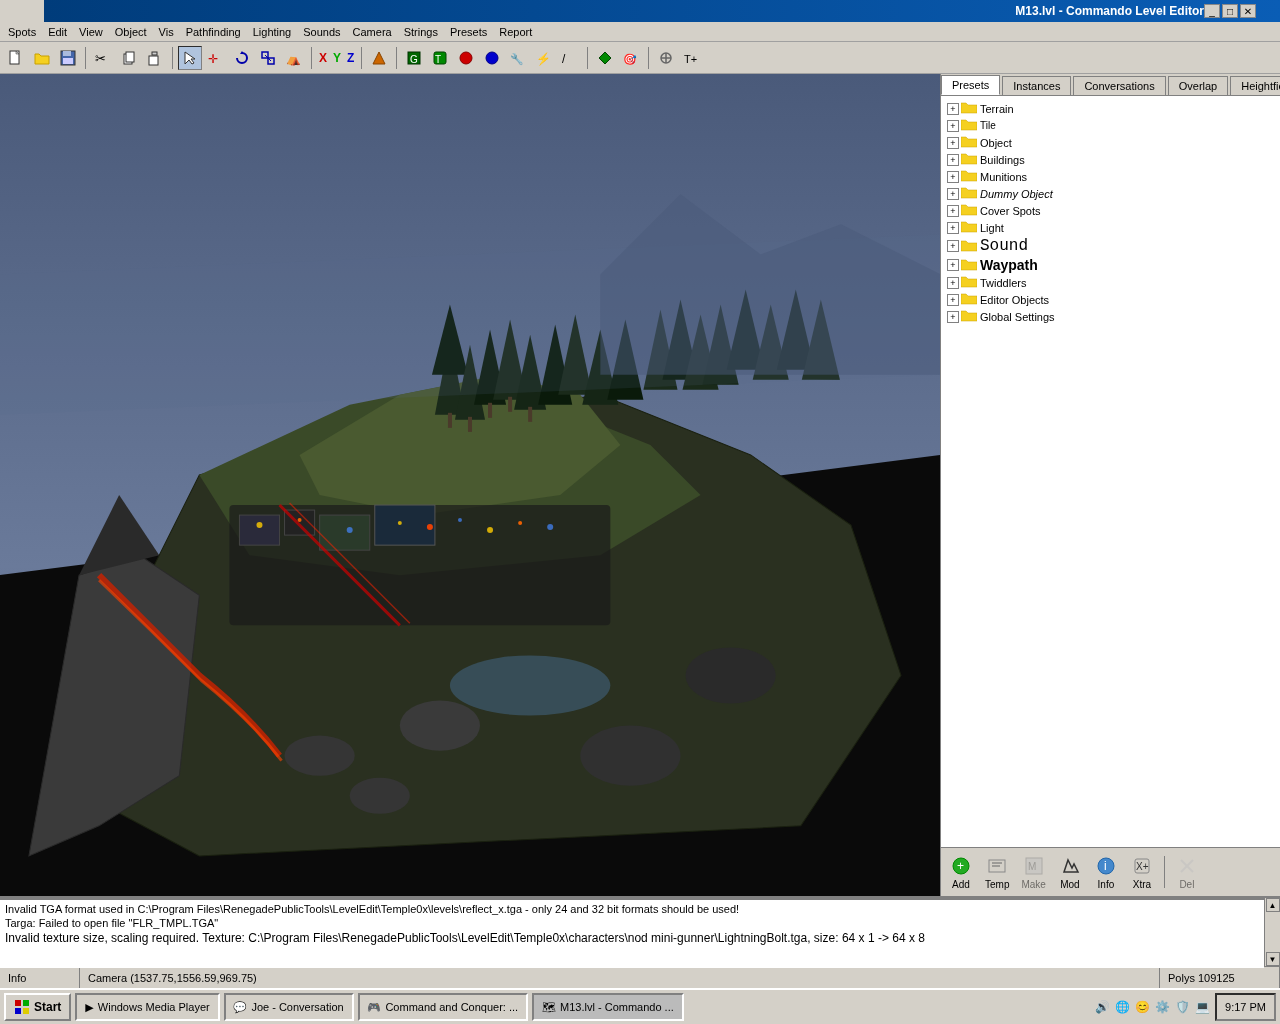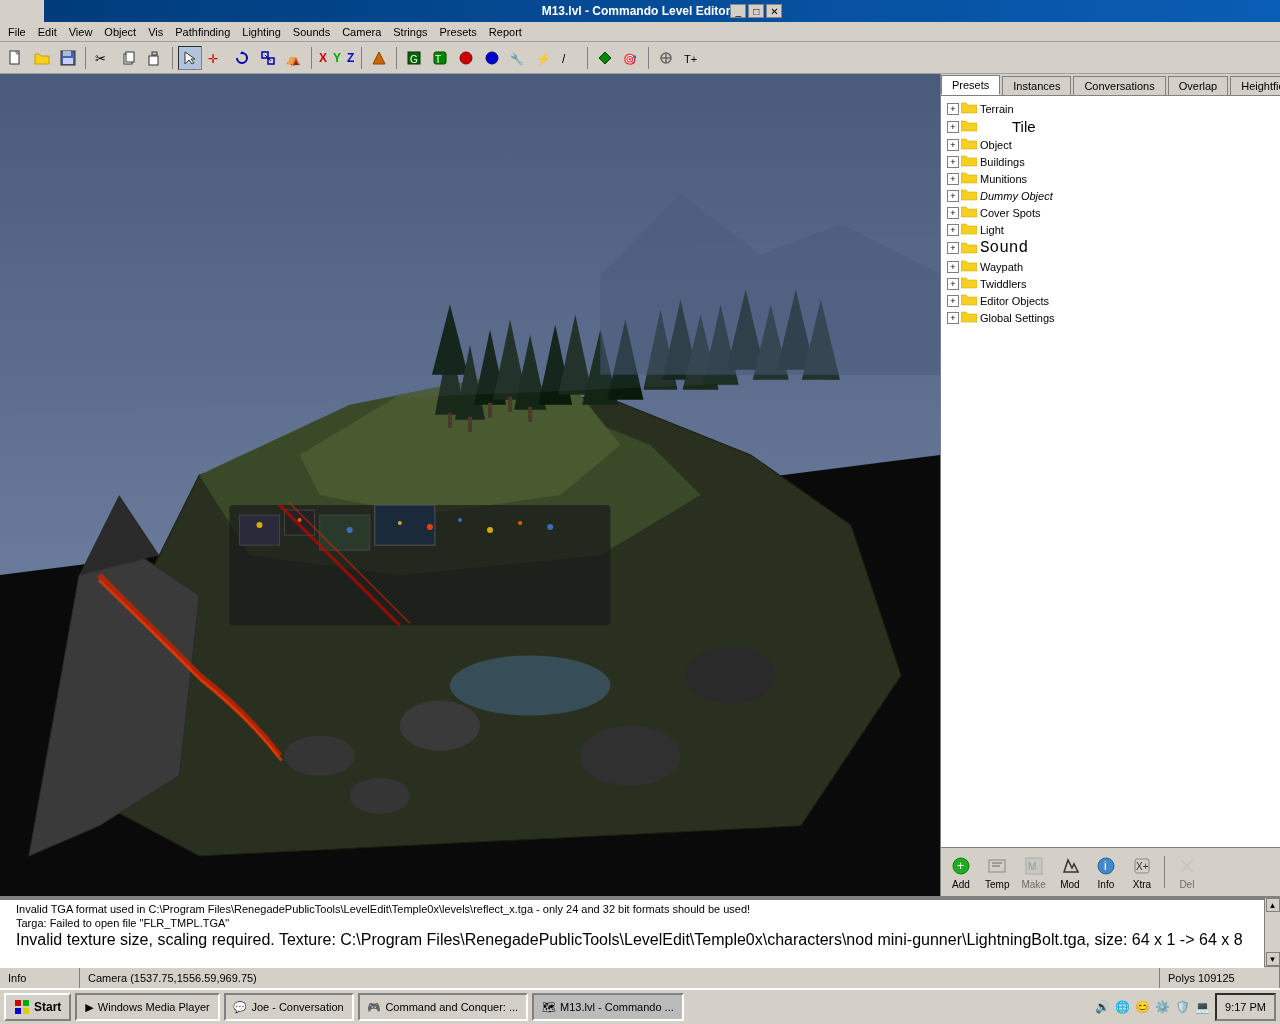--- a/index.html
+++ b/index.html
@@ -4,24 +4,24 @@
   <style>
     * { margin: 0; padding: 0; box-sizing: border-box; }
     body { font-family: 'Tahoma', 'MS Sans Serif', Arial, sans-serif; font-size: 11px; background: #d4d0c8; overflow: hidden; width: 1280px; height: 1024px; }
 
     
     #titlebar {
       background: linear-gradient(to right, #003c7b, #0a5db5);
       color: white;
       font-size: 12px;
       font-weight: bold;
-      padding: 3px 4px;
+      padding: 3px 24px;
       display: flex;
       align-items: center;
-      justify-content: center;
+      justify-content: flex-end;
       height: 22px;
       margin-left: 44px;
     }
     #titlebar-controls { display: flex; gap: 2px; }
     .title-btn {
       background: #d4d0c8;
       border: 1px solid #888;
       color: black;
       width: 16px; height: 14px;
       font-size: 10px;
@@ -267,21 +267,21 @@
 <div id="titlebar">
   <span>M13.lvl - Commando Level Editor</span>
   <div id="titlebar-controls">
     <button class="title-btn">_</button>
     <button class="title-btn">□</button>
     <button class="title-btn">✕</button>
   </div>
 </div>
 
 <div id="menubar">
-  <span class="menu-item">File</span>
+  <span class="menu-item">Spots</span>
   <span class="menu-item">Edit</span>
   <span class="menu-item">View</span>
   <span class="menu-item">Object</span>
   <span class="menu-item">Vis</span>
   <span class="menu-item">Pathfinding</span>
   <span class="menu-item">Lighting</span>
   <span class="menu-item">Sounds</span>
   <span class="menu-item">Camera</span>
   <span class="menu-item">Strings</span>
   <span class="menu-item">Presets</span>
@@ -550,21 +550,21 @@
           <span style="margin-right: 3px;"><svg width="16" height="13" viewBox="0 0 16 13">
               <path d="M0,3 L0,12 L16,12 L16,4 L7,4 L5,2 L0,2 Z" fill="#f5d020" stroke="#c8a000" stroke-width="0.5"></path>
             </svg></span>
           <span style="font-size: 11px; text-align: center;">Terrain</span>
         </div>
         <div class="tree-item">
           <span class="tree-expand">+</span>
           <span style="margin-right: 3px;"><svg width="16" height="13" viewBox="0 0 16 13">
               <path d="M0,3 L0,12 L16,12 L16,4 L7,4 L5,2 L0,2 Z" fill="#f5d020" stroke="#c8a000" stroke-width="0.5"></path>
             </svg></span>
-          <span style="font-size: 15px; margin-left: 32px;">Tile</span>
+          <span style="font-size: 10px;">Tile</span>
         </div>
         <div class="tree-item">
           <span class="tree-expand">+</span>
           <span style="margin-right: 3px;"><svg width="16" height="13" viewBox="0 0 16 13">
               <path d="M0,3 L0,12 L16,12 L16,4 L7,4 L5,2 L0,2 Z" fill="#f5d020" stroke="#c8a000" stroke-width="0.5"></path>
             </svg></span>
           <span style="font-size: 11px;">Object</span>
         </div>
         <div class="tree-item">
           <span class="tree-expand">+</span>
@@ -606,21 +606,21 @@
           <span style="margin-right: 3px;"><svg width="16" height="13" viewBox="0 0 16 13">
               <path d="M0,3 L0,12 L16,12 L16,4 L7,4 L5,2 L0,2 Z" fill="#f5d020" stroke="#c8a000" stroke-width="0.5"></path>
             </svg></span>
           <span style="font-size: 16px; font-family: Liberation Mono, monospace;">Sound</span>
         </div>
         <div class="tree-item">
           <span class="tree-expand">+</span>
           <span style="margin-right: 3px;"><svg width="16" height="13" viewBox="0 0 16 13">
               <path d="M0,3 L0,12 L16,12 L16,4 L7,4 L5,2 L0,2 Z" fill="#f5d020" stroke="#c8a000" stroke-width="0.5"></path>
             </svg></span>
-          <span style="font-size: 11px;">Waypath</span>
+          <span style="font-size: 14px; font-weight: bold;">Waypath</span>
         </div>
         <div class="tree-item">
           <span class="tree-expand">+</span>
           <span style="margin-right: 3px;"><svg width="16" height="13" viewBox="0 0 16 13">
               <path d="M0,3 L0,12 L16,12 L16,4 L7,4 L5,2 L0,2 Z" fill="#f5d020" stroke="#c8a000" stroke-width="0.5"></path>
             </svg></span>
           <span style="font-size: 11px;">Twiddlers</span>
         </div>
         <div class="tree-item">
           <span class="tree-expand">+</span>
@@ -701,24 +701,24 @@
               <line x1="16" y1="4" x2="4" y2="16" stroke="#c0c0c0" stroke-width="2"></line>
             </svg>
           </div>
           <span class="panel-btn-label">Del</span>
         </div>
       </div>
   </div>
 </div>
 
 <div style="display:flex; height:70px; background:white; border-top:2px solid #808080; position:relative;">
-  <div id="log-panel" style="flex:1; overflow-y:hidden; padding:2px 16px;">
+  <div id="log-panel" style="flex:1; overflow-y:hidden; padding:2px 5px;">
   <div style="font-size: 11px; padding: 1px 0px;">Invalid TGA format used in C:\Program Files\RenegadePublicTools\LevelEdit\Temple0x\levels\reflect_x.tga - only 24 and 32 bit formats should be used!</div>
       <div style="font-size: 11px; padding: 1px 0px;">Targa: Failed to open file "FLR_TMPL.TGA"</div>
-      <div style="font-size: 16px; padding: 1px 0px;">Invalid texture size, scaling required. Texture: C:\Program Files\RenegadePublicTools\LevelEdit\Temple0x\characters\nod mini-gunner\LightningBolt.tga, size: 64 x 1 -&gt; 64 x 8</div>
+      <div style="font-size: 12px; padding: 1px 0px;">Invalid texture size, scaling required. Texture: C:\Program Files\RenegadePublicTools\LevelEdit\Temple0x\characters\nod mini-gunner\LightningBolt.tga, size: 64 x 1 -&gt; 64 x 8</div>
     </div>
   <div style="width:16px; background:#d4d0c8; border-left:1px solid #808080; display:flex; flex-direction:column; align-items:center;">
     <div style="width:14px; height:14px; background:#d4d0c8; border:1px solid #808080; display:flex; align-items:center; justify-content:center; font-size:8px; cursor:pointer;">▲</div>
     <div style="flex:1; background:#d4d0c8;"></div>
     <div style="width:14px; height:14px; background:#d4d0c8; border:1px solid #808080; display:flex; align-items:center; justify-content:center; font-size:8px; cursor:pointer;">▼</div>
   </div>
 </div>
 
 <div id="statusbar">
   <div class="status-segment" style="min-width:80px;">

